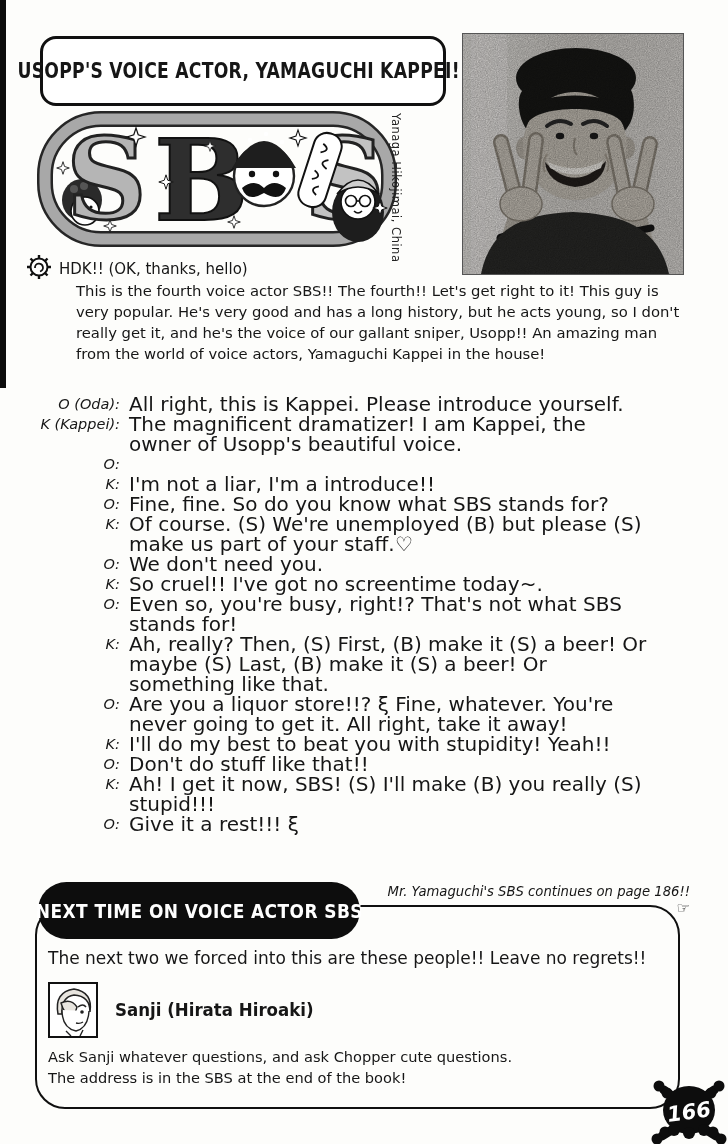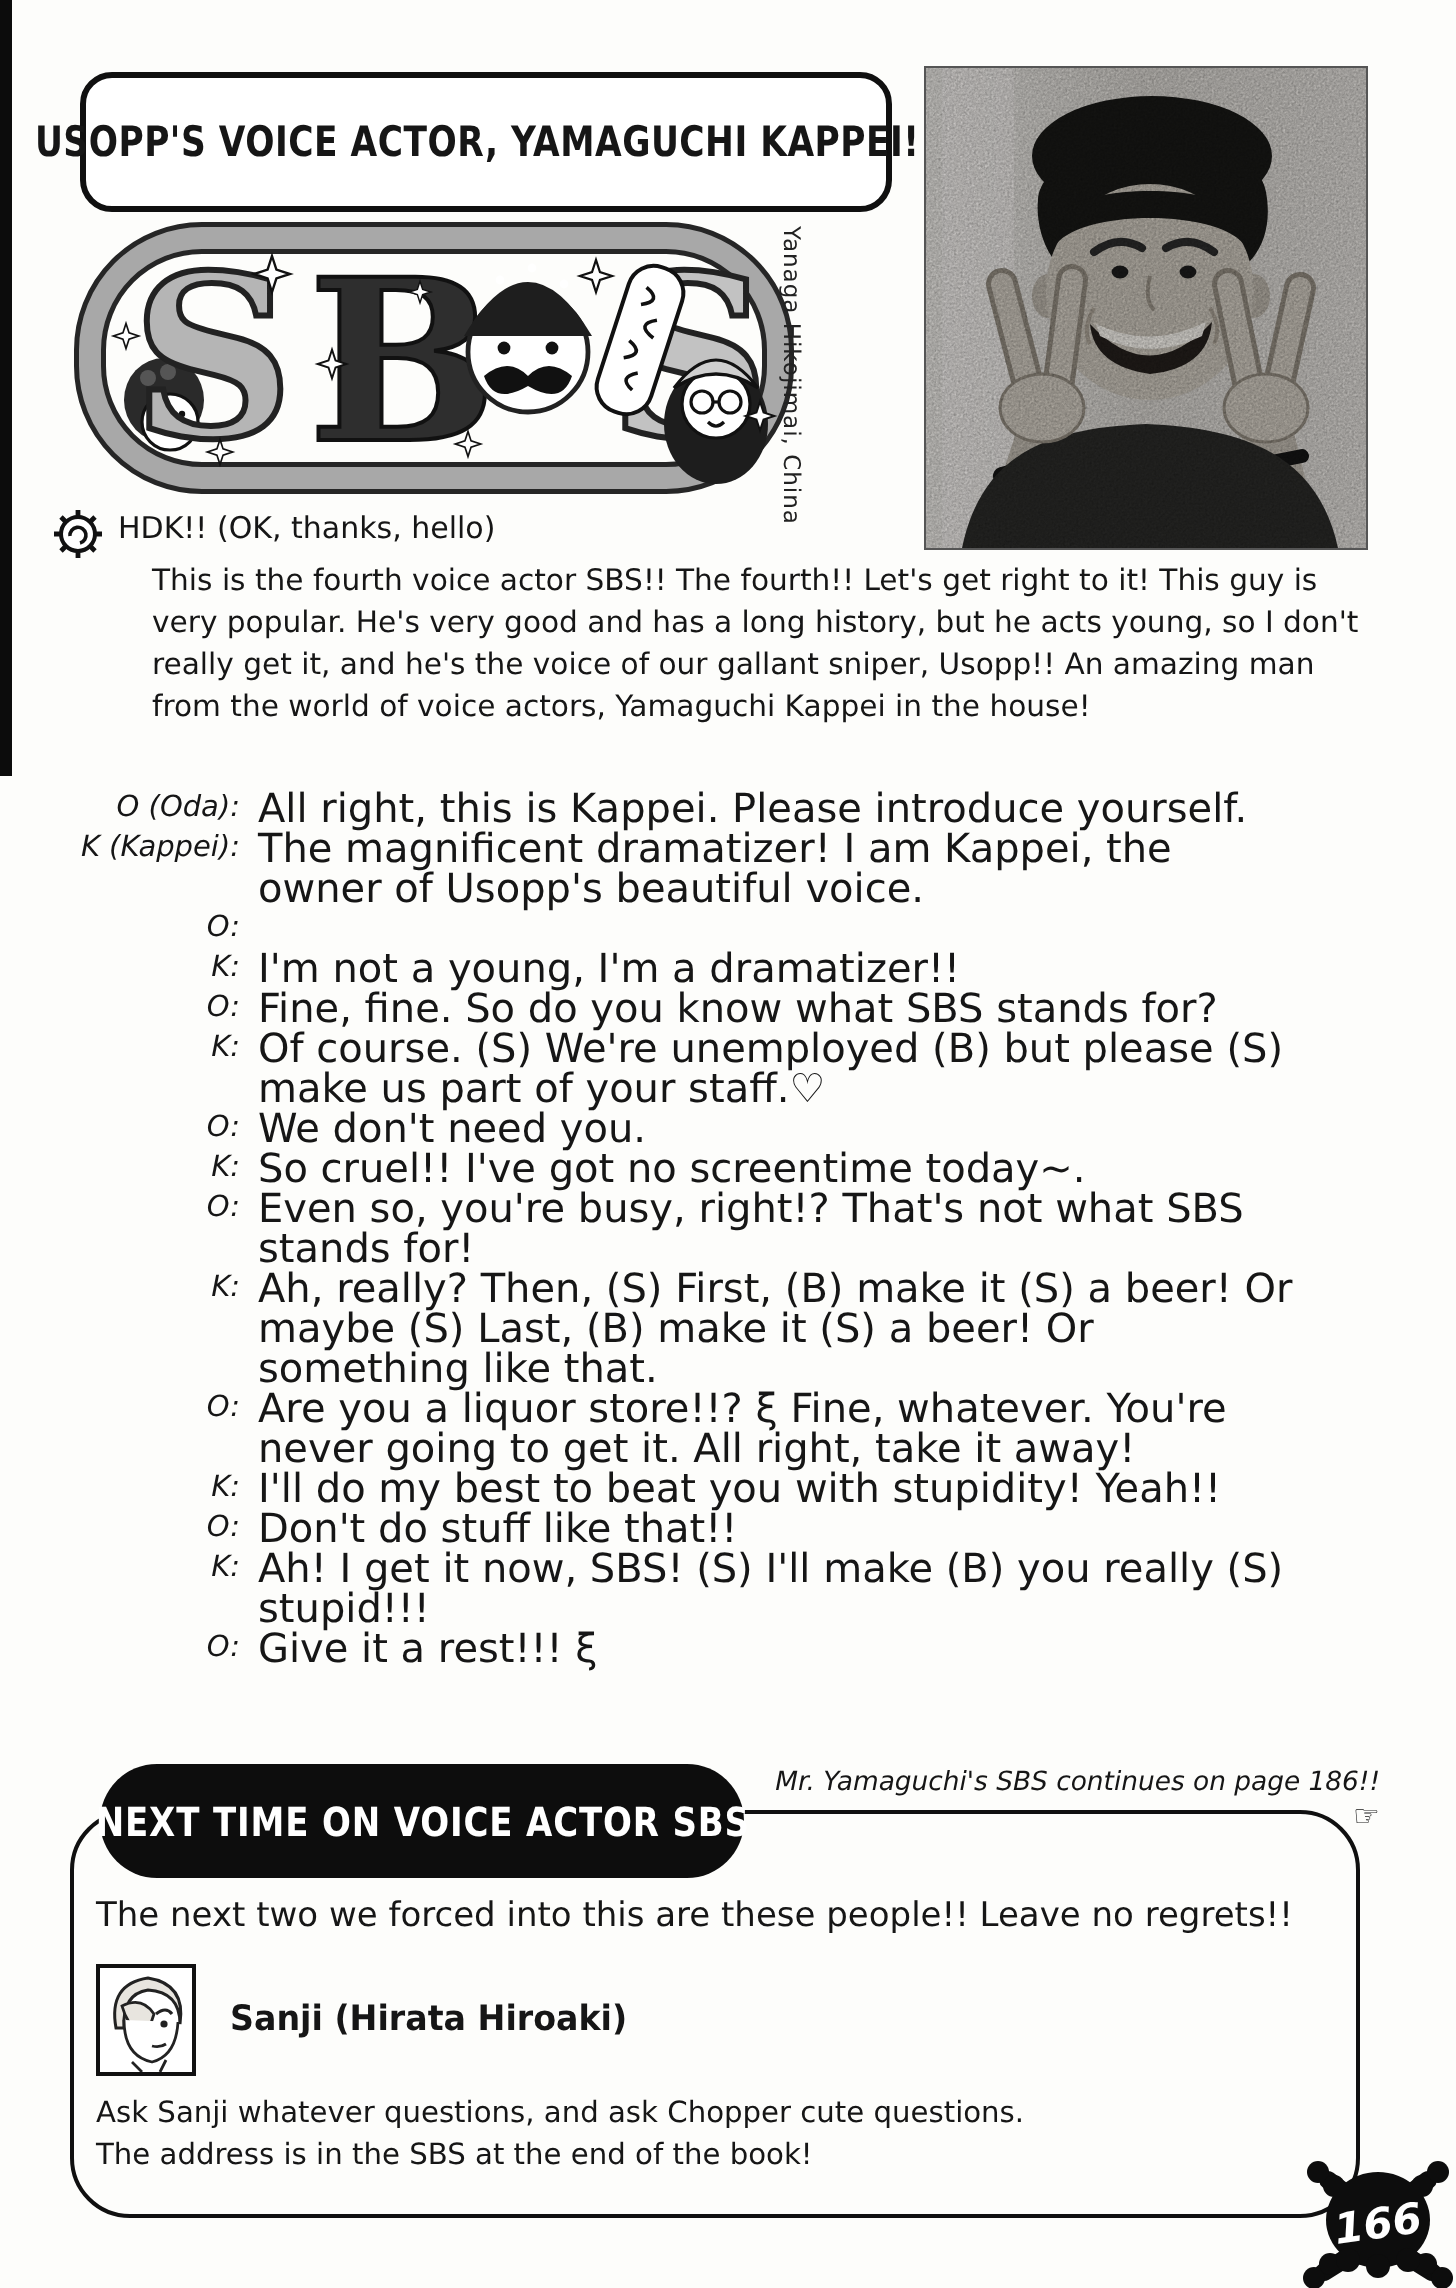--- a/index.html
+++ b/index.html
@@ -14,34 +14,34 @@
                   transform:scaleX(.82);white-space:nowrap;}
 
   
   .logo{position:absolute;left:36px;top:110px;width:362px;height:138px;}
   .credit{position:absolute;left:403px;top:113px;transform-origin:0 0;transform:rotate(90deg);
           white-space:nowrap;font-size:11.5px;letter-spacing:.5px;color:#222;}
   .photo{position:absolute;left:462px;top:33px;width:220px;height:240px;border:1px solid #555;}
 
   
   .intro{position:absolute;left:26px;top:254px;width:644px;}
-  .greeting-row{display:flex;align-items:flex-start;gap:7px;}
+  .greeting-row{display:flex;align-items:flex-end;gap:7px;}
   .greeting-row .txt{font-size:15px;line-height:21px;}
   .intro-body{margin-left:50px;width:606px;font-size:14.8px;line-height:21px;}
 
   
   .dialogue{position:absolute;left:0;top:381px;width:648px;margin-top:13px;}
   .drow{display:grid;grid-template-columns:120px 1fr;column-gap:9px;}
   .dspeaker{text-align:right;white-space:nowrap;font-size:14.5px;line-height:20px;font-style:italic;}
   .dtext{font-size:20px;line-height:20px;}
 
   
   .footer-box{position:absolute;left:35px;top:905px;width:641px;height:200px;
               border:2.5px solid #101010;border-radius:30px;background:#fdfdfb;}
-  .pill{position:absolute;left:50px;top:882px;width:322px;height:57px;background:#0d0d0d;border-radius:29px;
+  .pill{position:absolute;left:38px;top:882px;width:322px;height:57px;background:#0d0d0d;border-radius:29px;
         display:flex;align-items:center;justify-content:center;}
   .pill span{display:inline-block;color:#fff;font-weight:bold;font-size:20px;letter-spacing:.5px;
              transform:scaleX(.85);white-space:nowrap;}
   .continues{position:absolute;left:378px;top:884px;width:312px;text-align:right;font-size:13.2px;font-style:italic;}
   .continues .finger{font-style:normal;font-size:15px;}
   .lead{position:absolute;left:48px;top:948px;font-size:17px;}
   .entry{position:absolute;top:982px;display:flex;align-items:center;}
   .entry .thumb{width:46px;height:52px;border:2px solid #111;background:#fff;}
   .entry .name{margin-left:17px;font-weight:bold;font-size:17.5px;transform:scaleX(.95);transform-origin:left center;white-space:nowrap;}
   .entry1{left:48px;} .entry2{left:388px;}
@@ -201,21 +201,21 @@
         <div class="dspeaker">K (Kappei):</div>
         <div class="dtext">The magnificent dramatizer! I am Kappei, the owner of Usopp's beautiful voice.</div>
       </div>
 
       <div class="drow">
         <div class="dspeaker">O:</div>
       </div>
 
       <div class="drow">
         <div class="dspeaker">K:</div>
-        <div class="dtext">I'm not a young, I'm a dramatizer!!</div>
+        <div class="dtext">I'm not a liar, I'm a introduce!!</div>
       </div>
 
       <div class="drow">
         <div class="dspeaker">O:</div>
         <div class="dtext">Fine, fine. So do you know what SBS stands for?</div>
       </div>
 
       <div class="drow">
         <div class="dspeaker">K:</div>
         <div class="dtext">Of course. (S) We're unemployed (B) but please (S) make us part of your staff.♡</div>

